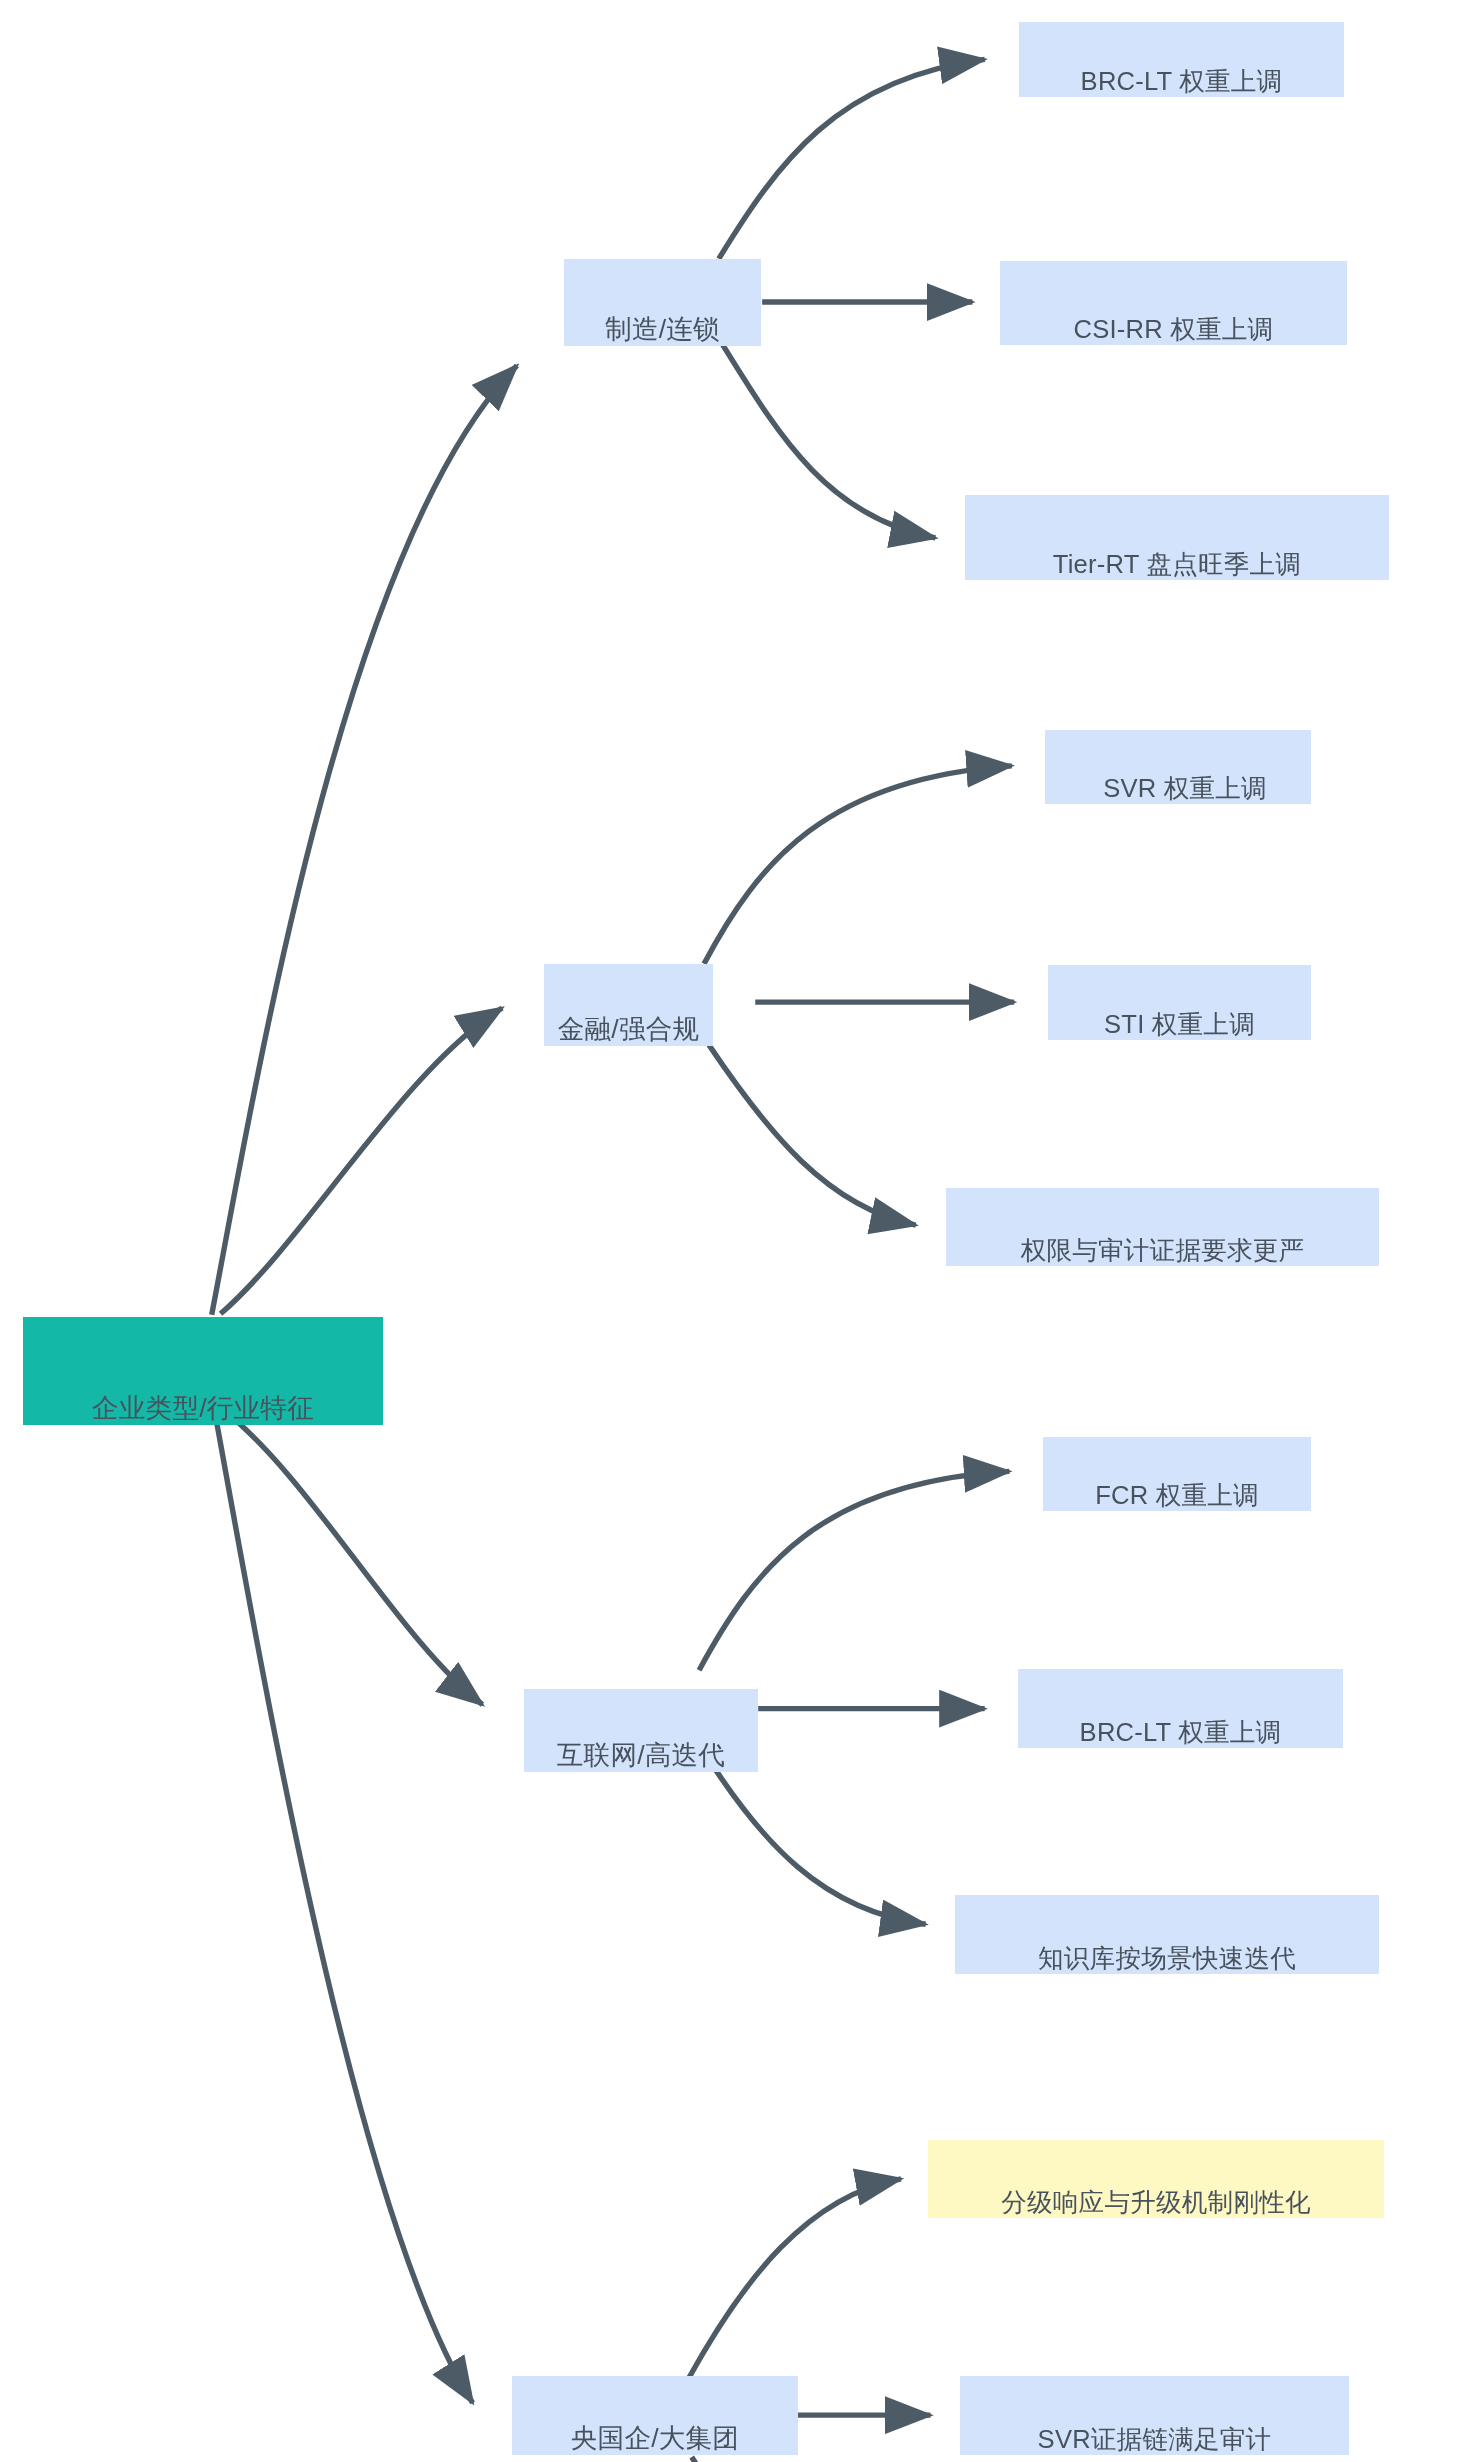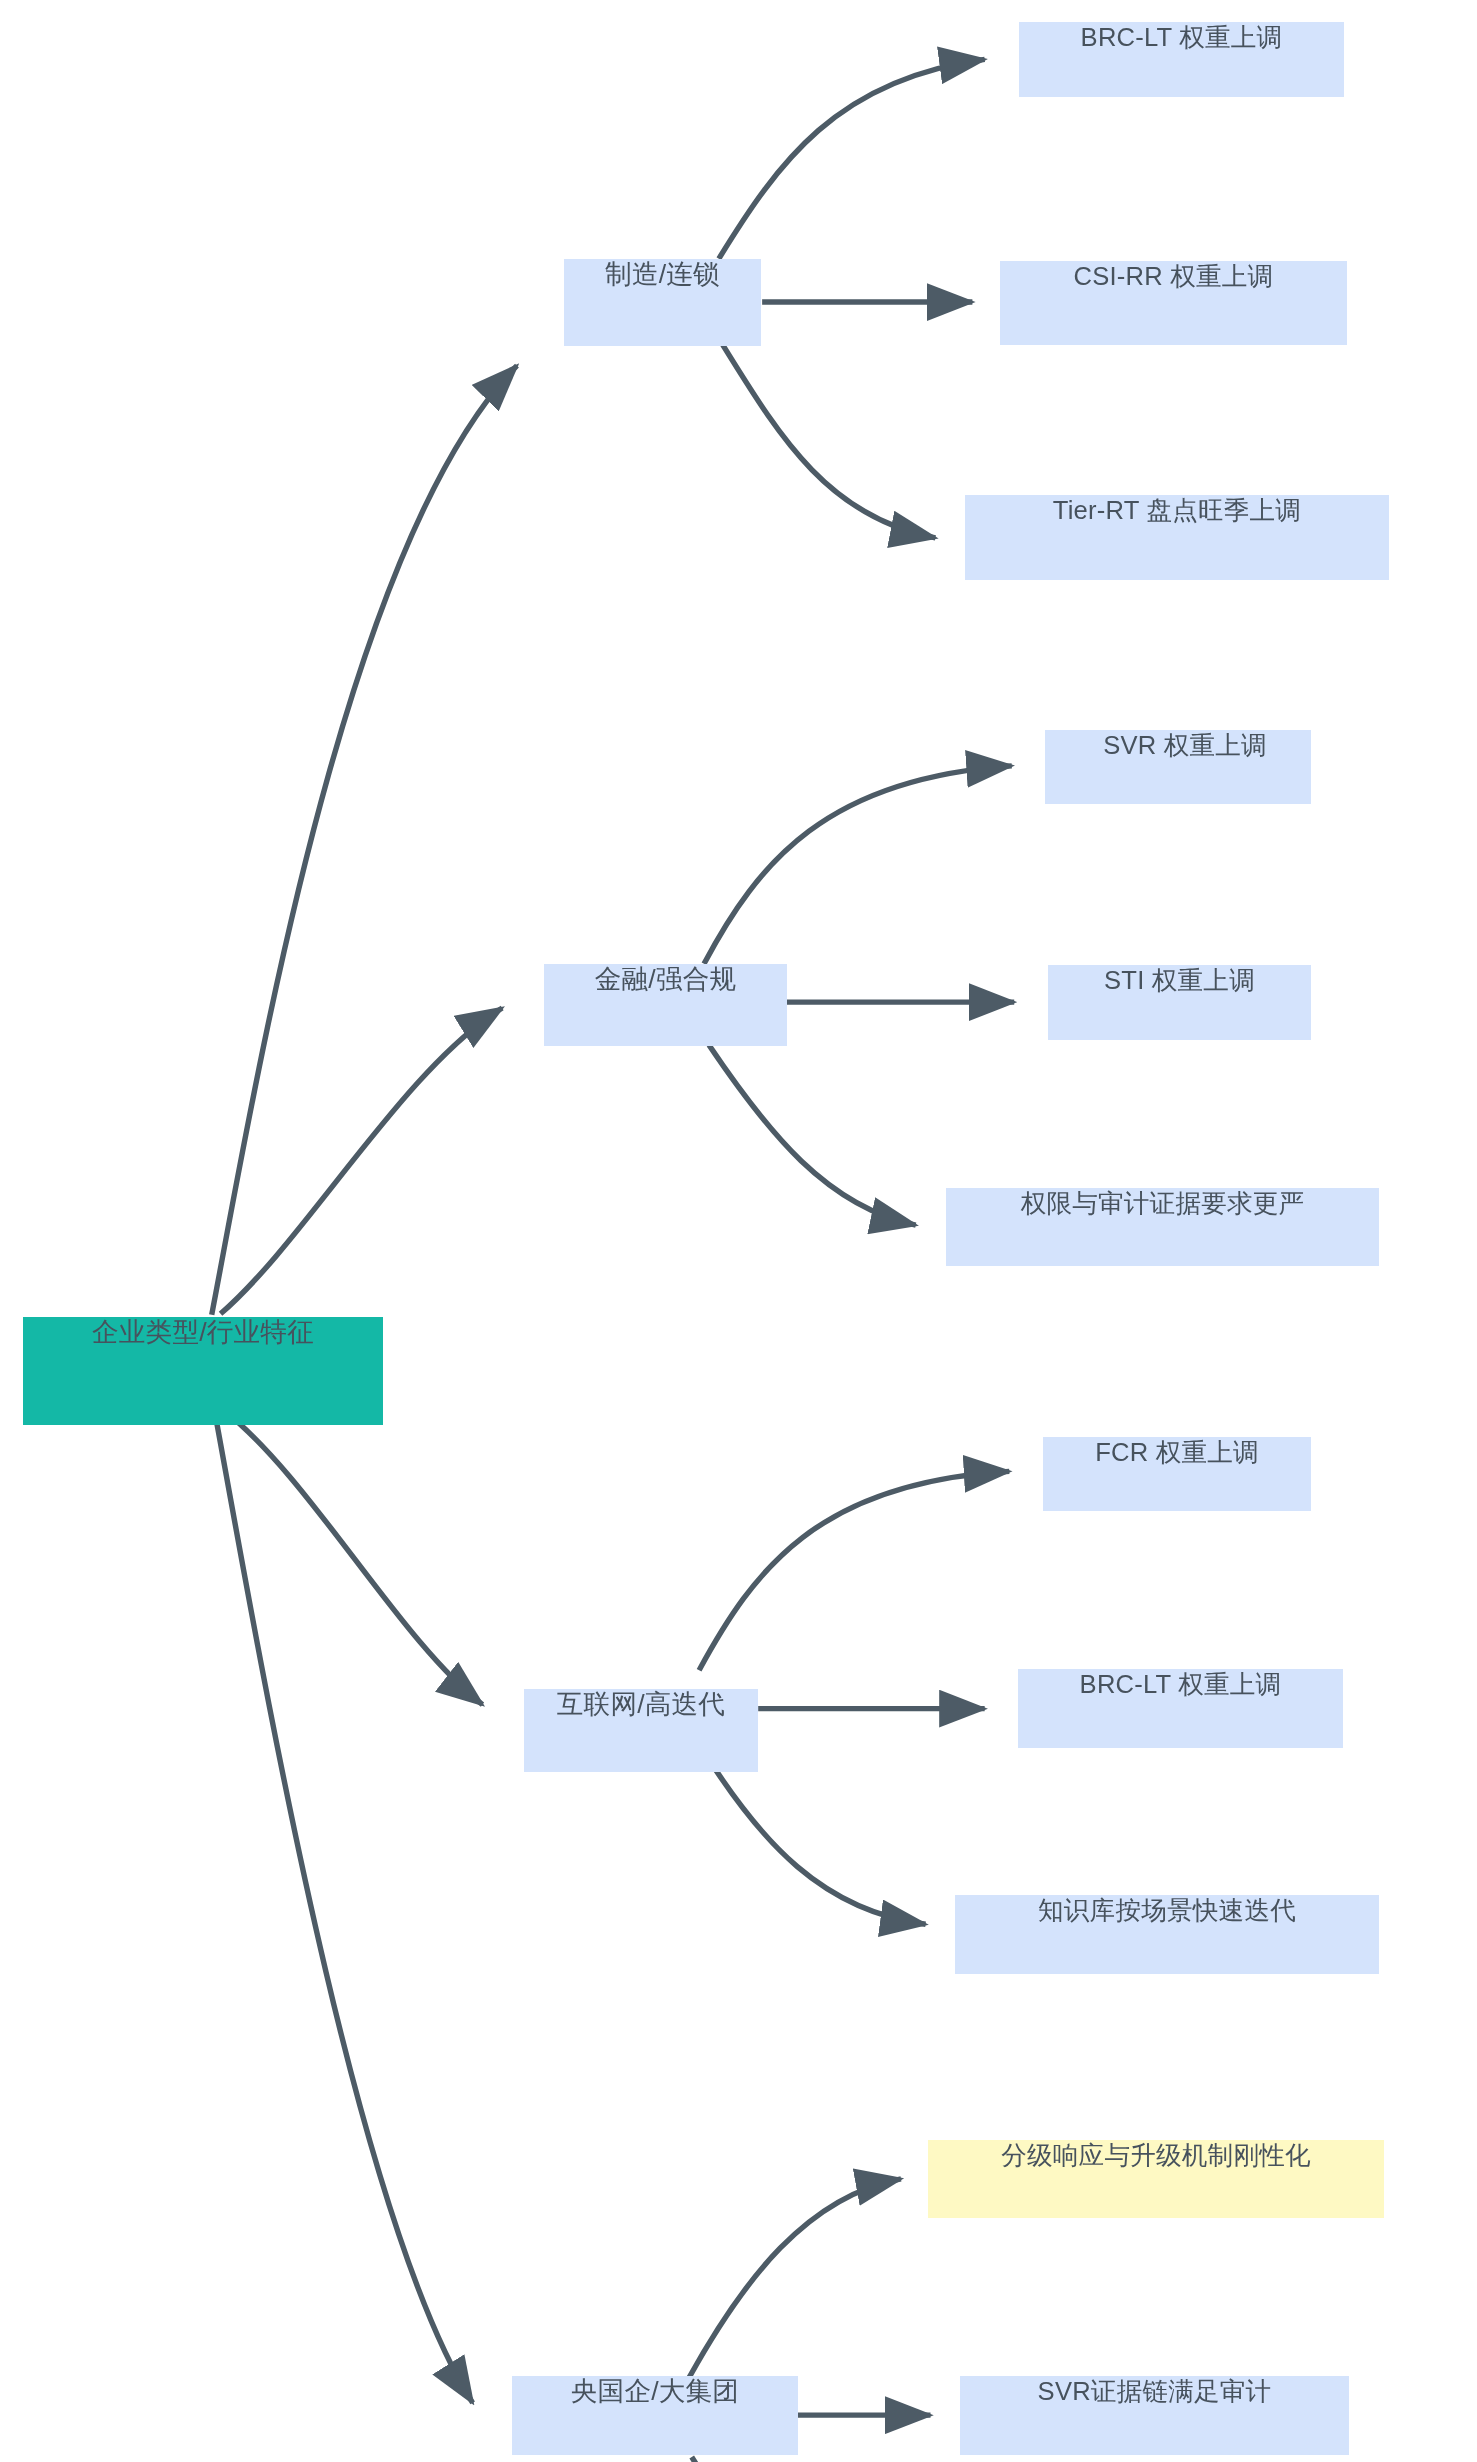--- a/index.html
+++ b/index.html
@@ -25,21 +25,21 @@
     left: 0; top: 0;
     width: 1477px;
     height: 2730px;
     pointer-events: none;
   }
   .node {
     position: absolute;
     background: #d4e3fc;
     color: #47525d;
     display: flex;
-    align-items: flex-start;
+    align-items: flex-end;
     justify-content: center;
     box-sizing: border-box;
     font-size: 25.6px;
     line-height: 1.2;
     white-space: nowrap;
     letter-spacing: 0.2px;
   }
   .node-label {
     display: block;
     white-space: nowrap;
@@ -92,21 +92,21 @@
   <div class="node leaf" style="left: 1019px; top: 22px; width: 325px; height: 75px; background: rgb(212, 227, 252); color: rgb(71, 82, 93);">
     <span class="node-label">BRC-LT 权重上调</span>
   </div>
   <div class="node leaf" style="left: 1000px; top: 261px; width: 347px; height: 84px; background: rgb(212, 227, 252); color: rgb(71, 82, 93);">
     <span class="node-label">CSI-RR 权重上调</span>
   </div>
   <div class="node leaf" style="left: 965px; top: 495px; width: 424px; height: 85px; background: rgb(212, 227, 252); color: rgb(71, 82, 93);">
     <span class="node-label">Tier-RT 盘点旺季上调</span>
   </div>
 
-  <div class="node level1" style="left: 544px; top: 964px; width: 243px; height: 82px; background: rgb(212, 227, 252); color: rgb(71, 82, 93);">
+  <div class="node level1" style="left: 544px; top: 964px; width: 169px; height: 82px; background: rgb(212, 227, 252); color: rgb(71, 82, 93);">
     <span class="node-label">金融/强合规</span>
   </div>
   <div class="node leaf" style="left: 1045px; top: 730px; width: 266px; height: 74px; background: rgb(212, 227, 252); color: rgb(71, 82, 93); padding-left: 14px;">
     <span class="node-label">SVR 权重上调</span>
   </div>
   <div class="node leaf" style="left: 1048px; top: 965px; width: 263px; height: 75px; background: rgb(212, 227, 252); color: rgb(71, 82, 93);">
     <span class="node-label">STI 权重上调</span>
   </div>
   <div class="node leaf" style="left: 946px; top: 1188px; width: 433px; height: 78px; background: rgb(212, 227, 252); color: rgb(71, 82, 93);">
     <span class="node-label">权限与审计证据要求更严</span>

